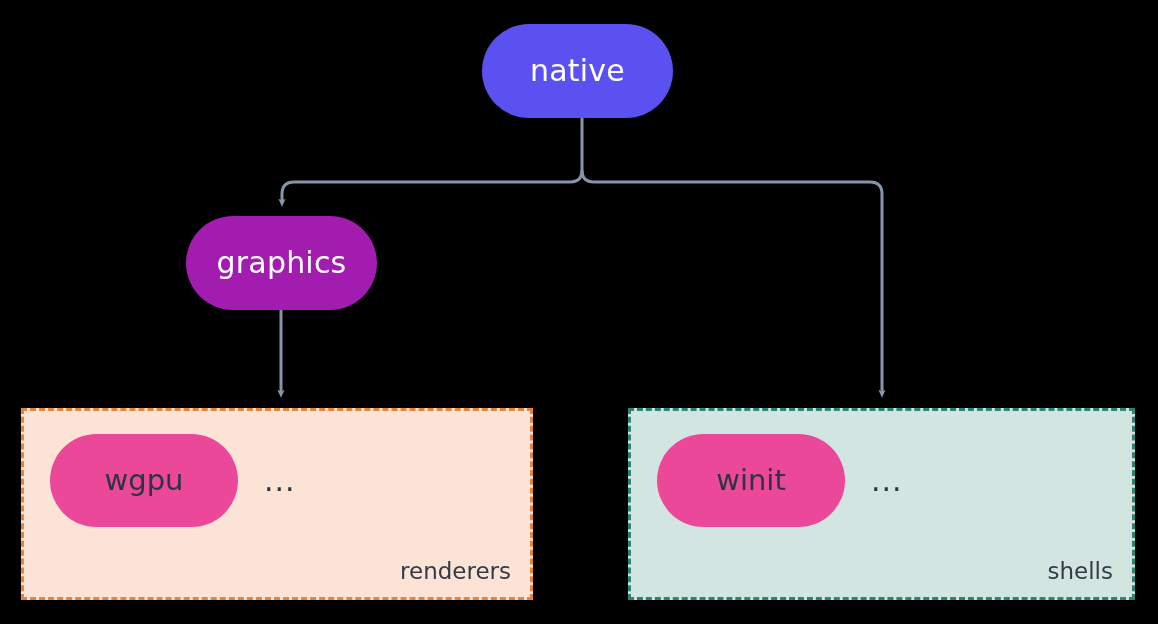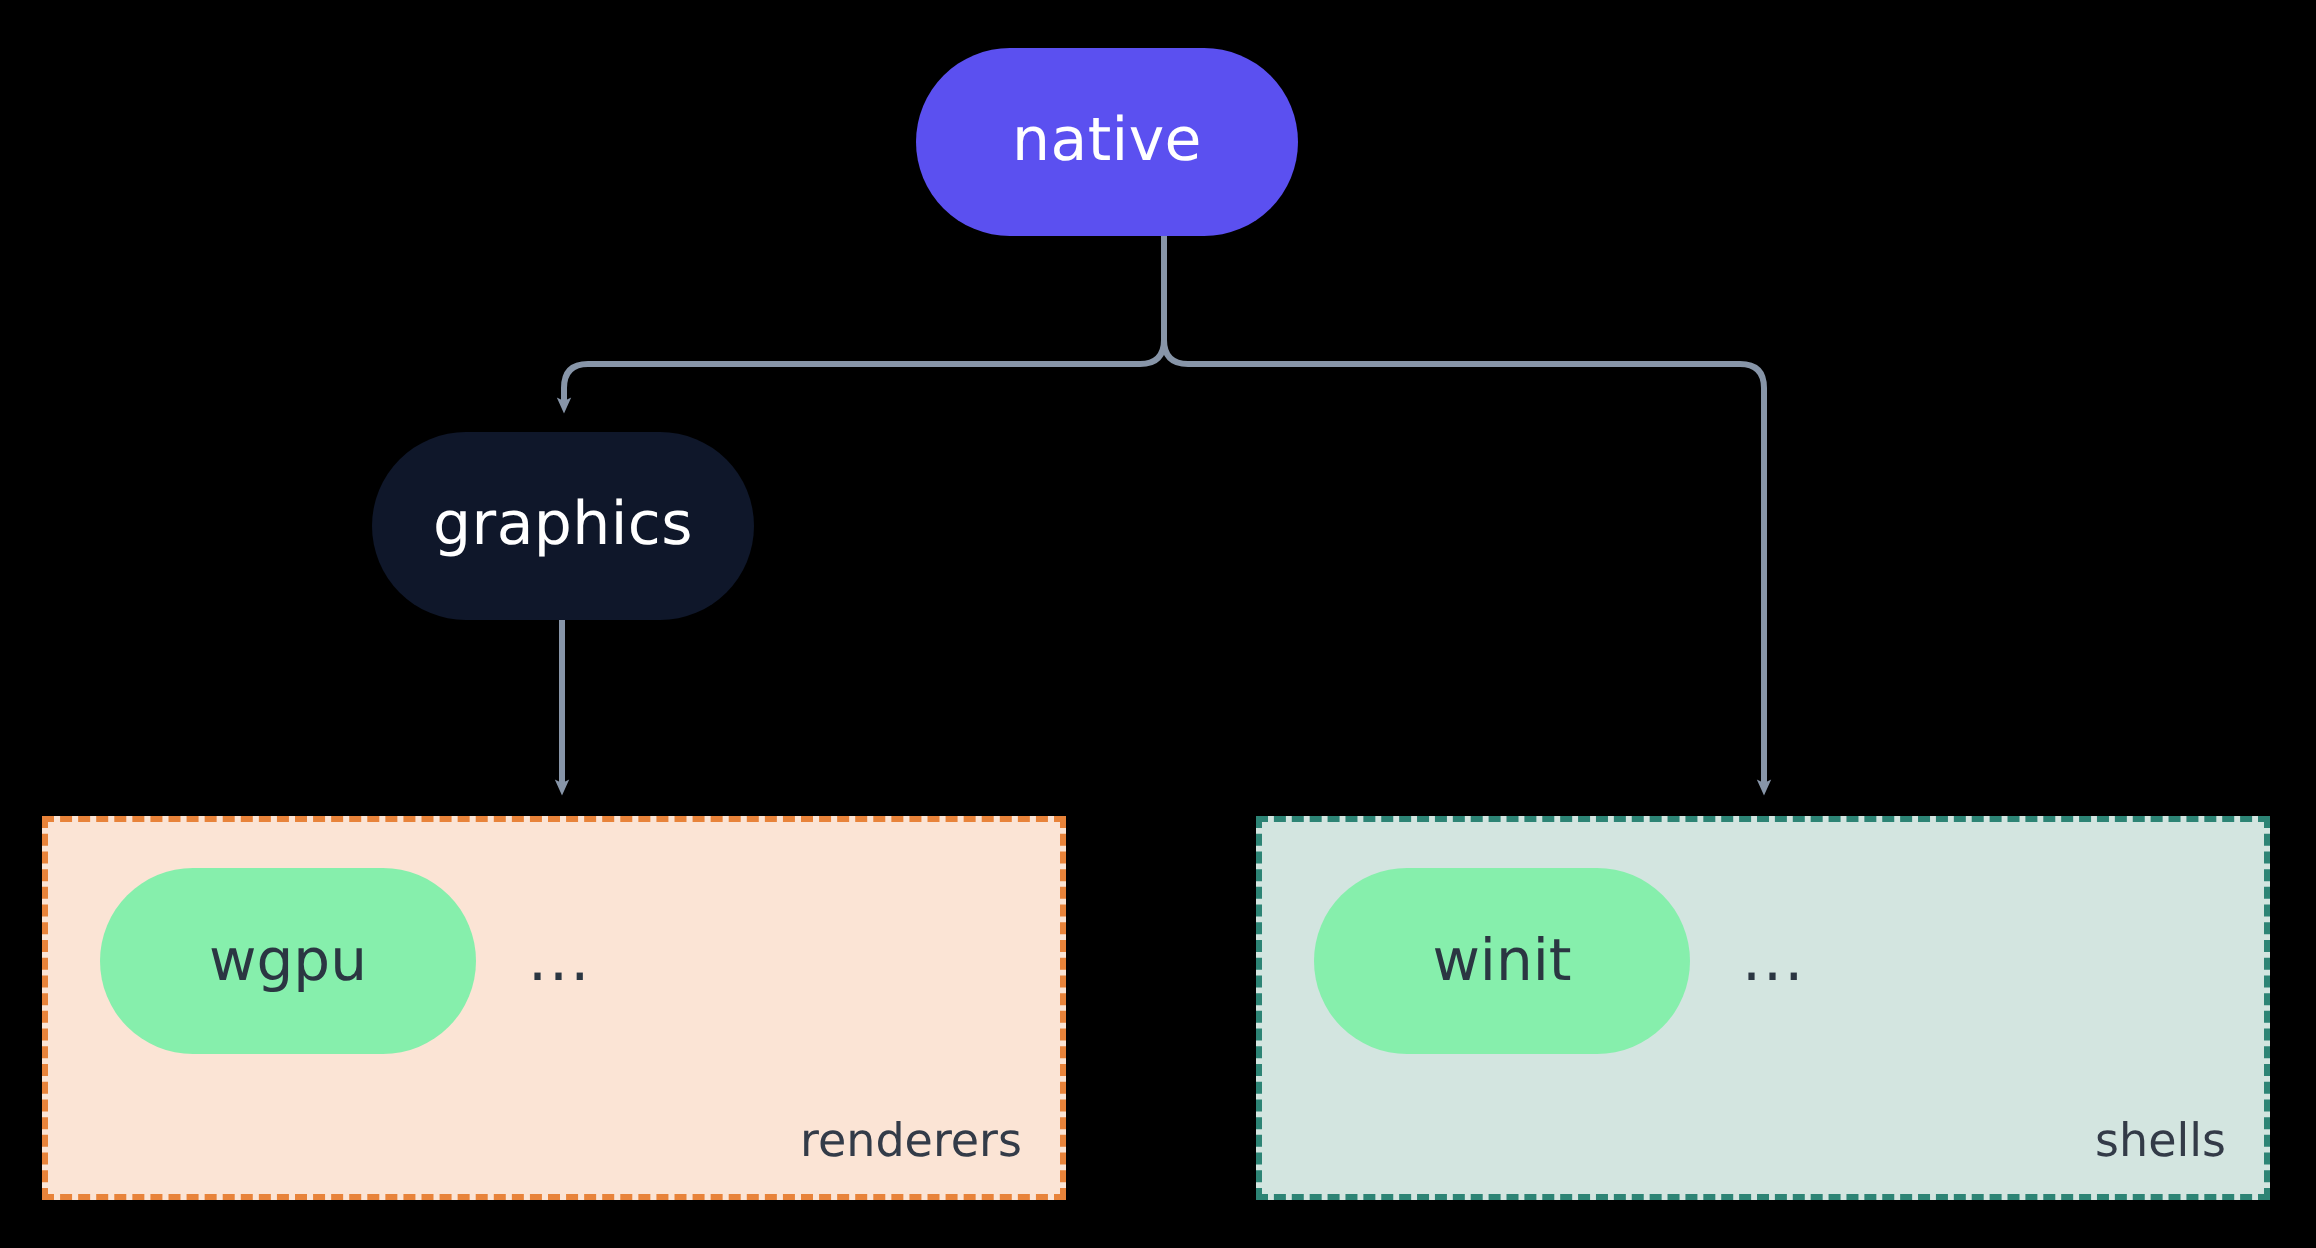--- a/index.html
+++ b/index.html
@@ -41,21 +41,21 @@
     border-radius: 999px;
     box-sizing: border-box;
     color: #ffffff;
     font-size: 30px;
     font-weight: 400;
     letter-spacing: .2px;
     line-height: 1;
     white-space: nowrap;
   }
   .node-native {
-    left: 458px;
+    left: 482px;
     top: 24px;
     width: 191px;
     height: 94px;
   }
   .node-graphics {
     left: 186px;
     top: 216px;
     width: 191px;
     height: 94px;
   }
@@ -86,21 +86,21 @@
     display: flex;
     align-items: center;
   }
   .chip {
     display: flex;
     align-items: center;
     justify-content: center;
     width: 188px;
     height: 93px;
     border-radius: 999px;
-    background: #86efac;
+    background: #ec4899;
     color: #2b3642;
     font-size: 29px;
     line-height: 1;
     white-space: nowrap;
     box-sizing: border-box;
   }
   .chip + .chip {
     margin-left: 28px;
   }
   .ellipsis {
@@ -134,21 +134,21 @@
 
     <path d="M582,118 L582,170 Q582,182 570,182 L294,182 Q282,182 282,194 L282,203" fill="none" stroke="#8795a8" stroke-width="3" stroke-linecap="butt" marker-end="url(#arrowhead)"></path>
 
     <path d="M582,170 Q582,182 594,182 L870,182 Q882,182 882,194 L882,394" fill="none" stroke="#8795a8" stroke-width="3" stroke-linecap="butt" marker-end="url(#arrowhead)"></path>
 
     <path d="M281,310 L281,394" fill="none" stroke="#8795a8" stroke-width="3" stroke-linecap="butt" marker-end="url(#arrowhead)"></path>
   </svg>
 
   <div class="node node-native" style="background: rgb(91, 80, 240); color: rgb(255, 255, 255);">native</div>
 
-  <div class="node node-graphics" style="background: #0f172a; color: rgb(255, 255, 255);">graphics</div>
+  <div class="node node-graphics" style="background: #a21caf; color: rgb(255, 255, 255);">graphics</div>
 
   <div class="group group-renderers" style="background: rgb(251, 228, 213); border-color: rgb(232, 131, 58);">
     <div class="group-row">
       <div class="chip">wgpu</div>
       <div class="ellipsis">...</div>
     </div>
     <div class="group-label" style="color: rgb(51, 59, 72);">renderers</div>
   </div>
 
   <div class="group group-shells" style="background: rgb(211, 229, 224); border-color: rgb(45, 132, 117);">

